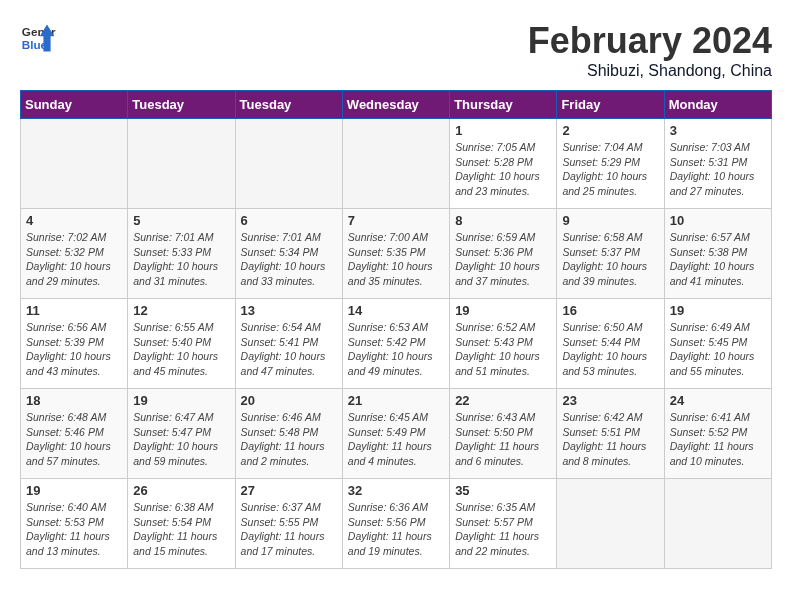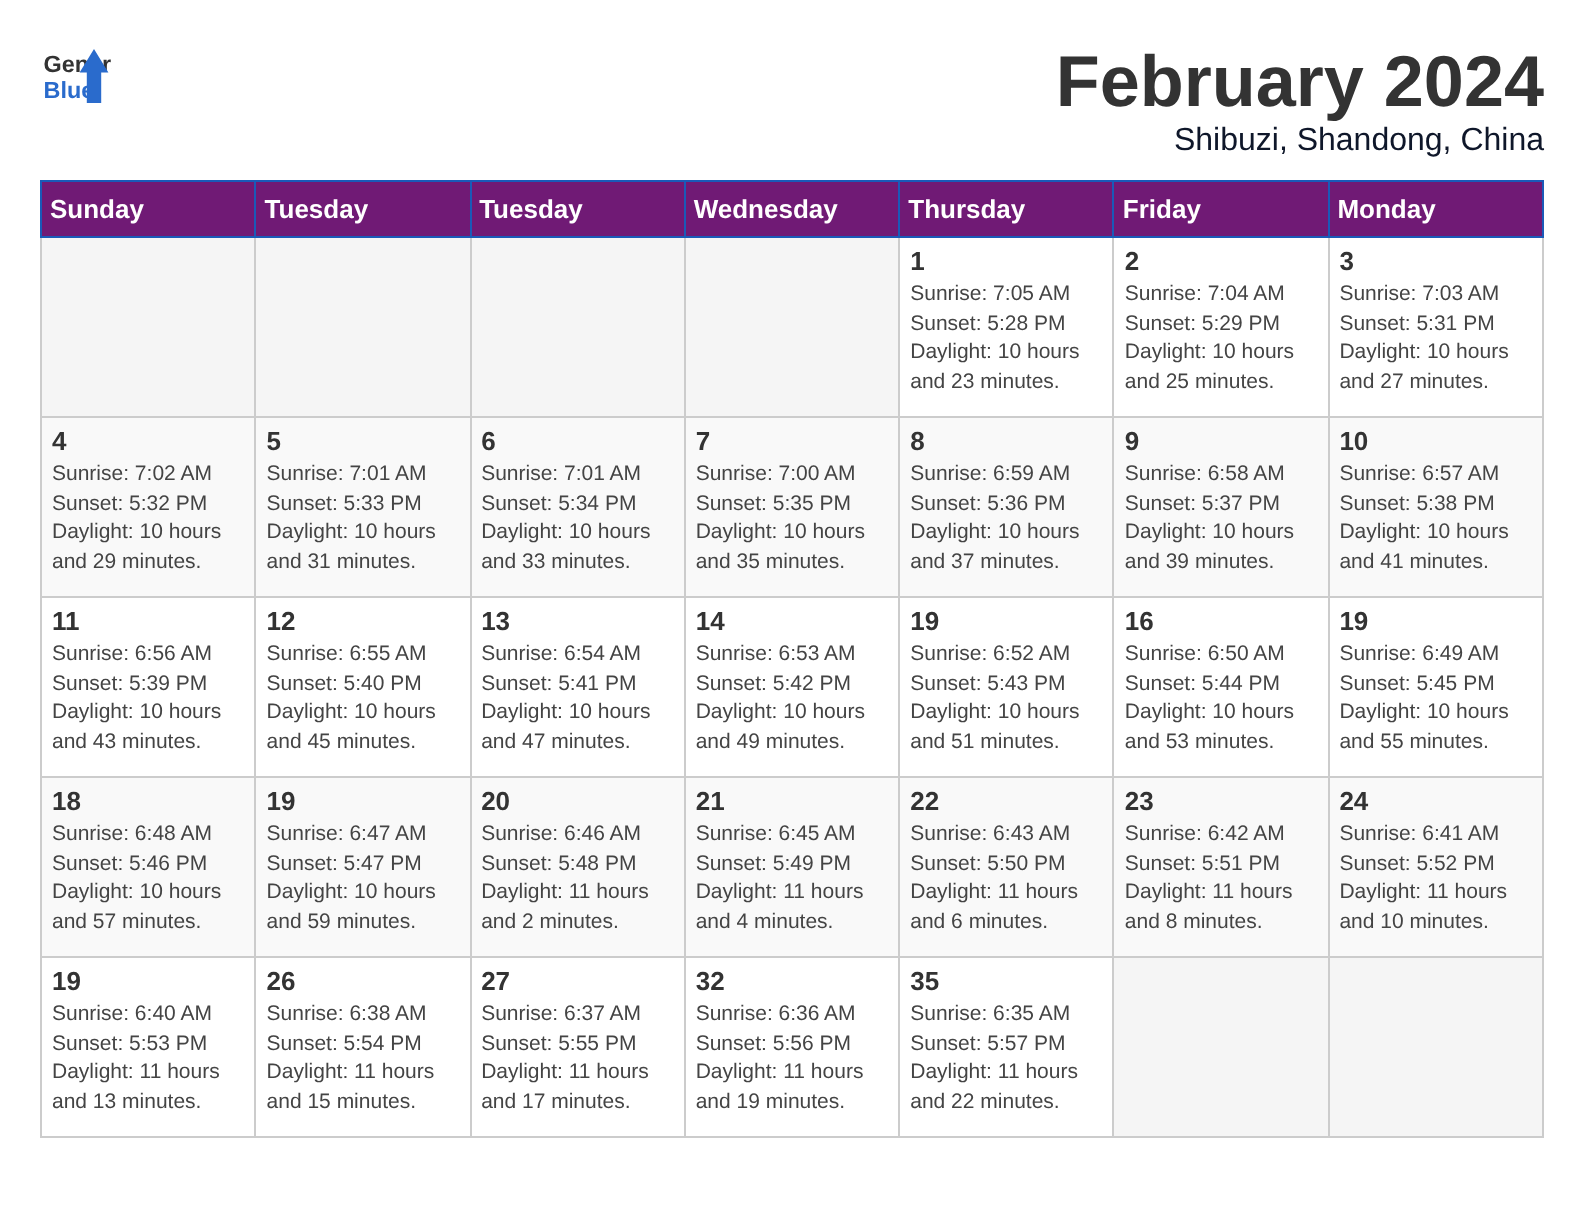--- a/index.html
+++ b/index.html
@@ -67,20 +67,21 @@
     .day-number {
       font-size: 13px;
       font-weight: bold;
       color: #333;
       margin-bottom: 2px;
     }
     .day-info {
       color: #444;
       font-size: 10.5px;
       line-height: 1.4;
+      font-style: italic;
     }
     .empty-cell {
       background: #f5f5f5 !important;
     }
   </style>
 </head>
 <body>
 
 <div class="header-area">
   <div class="logo">

